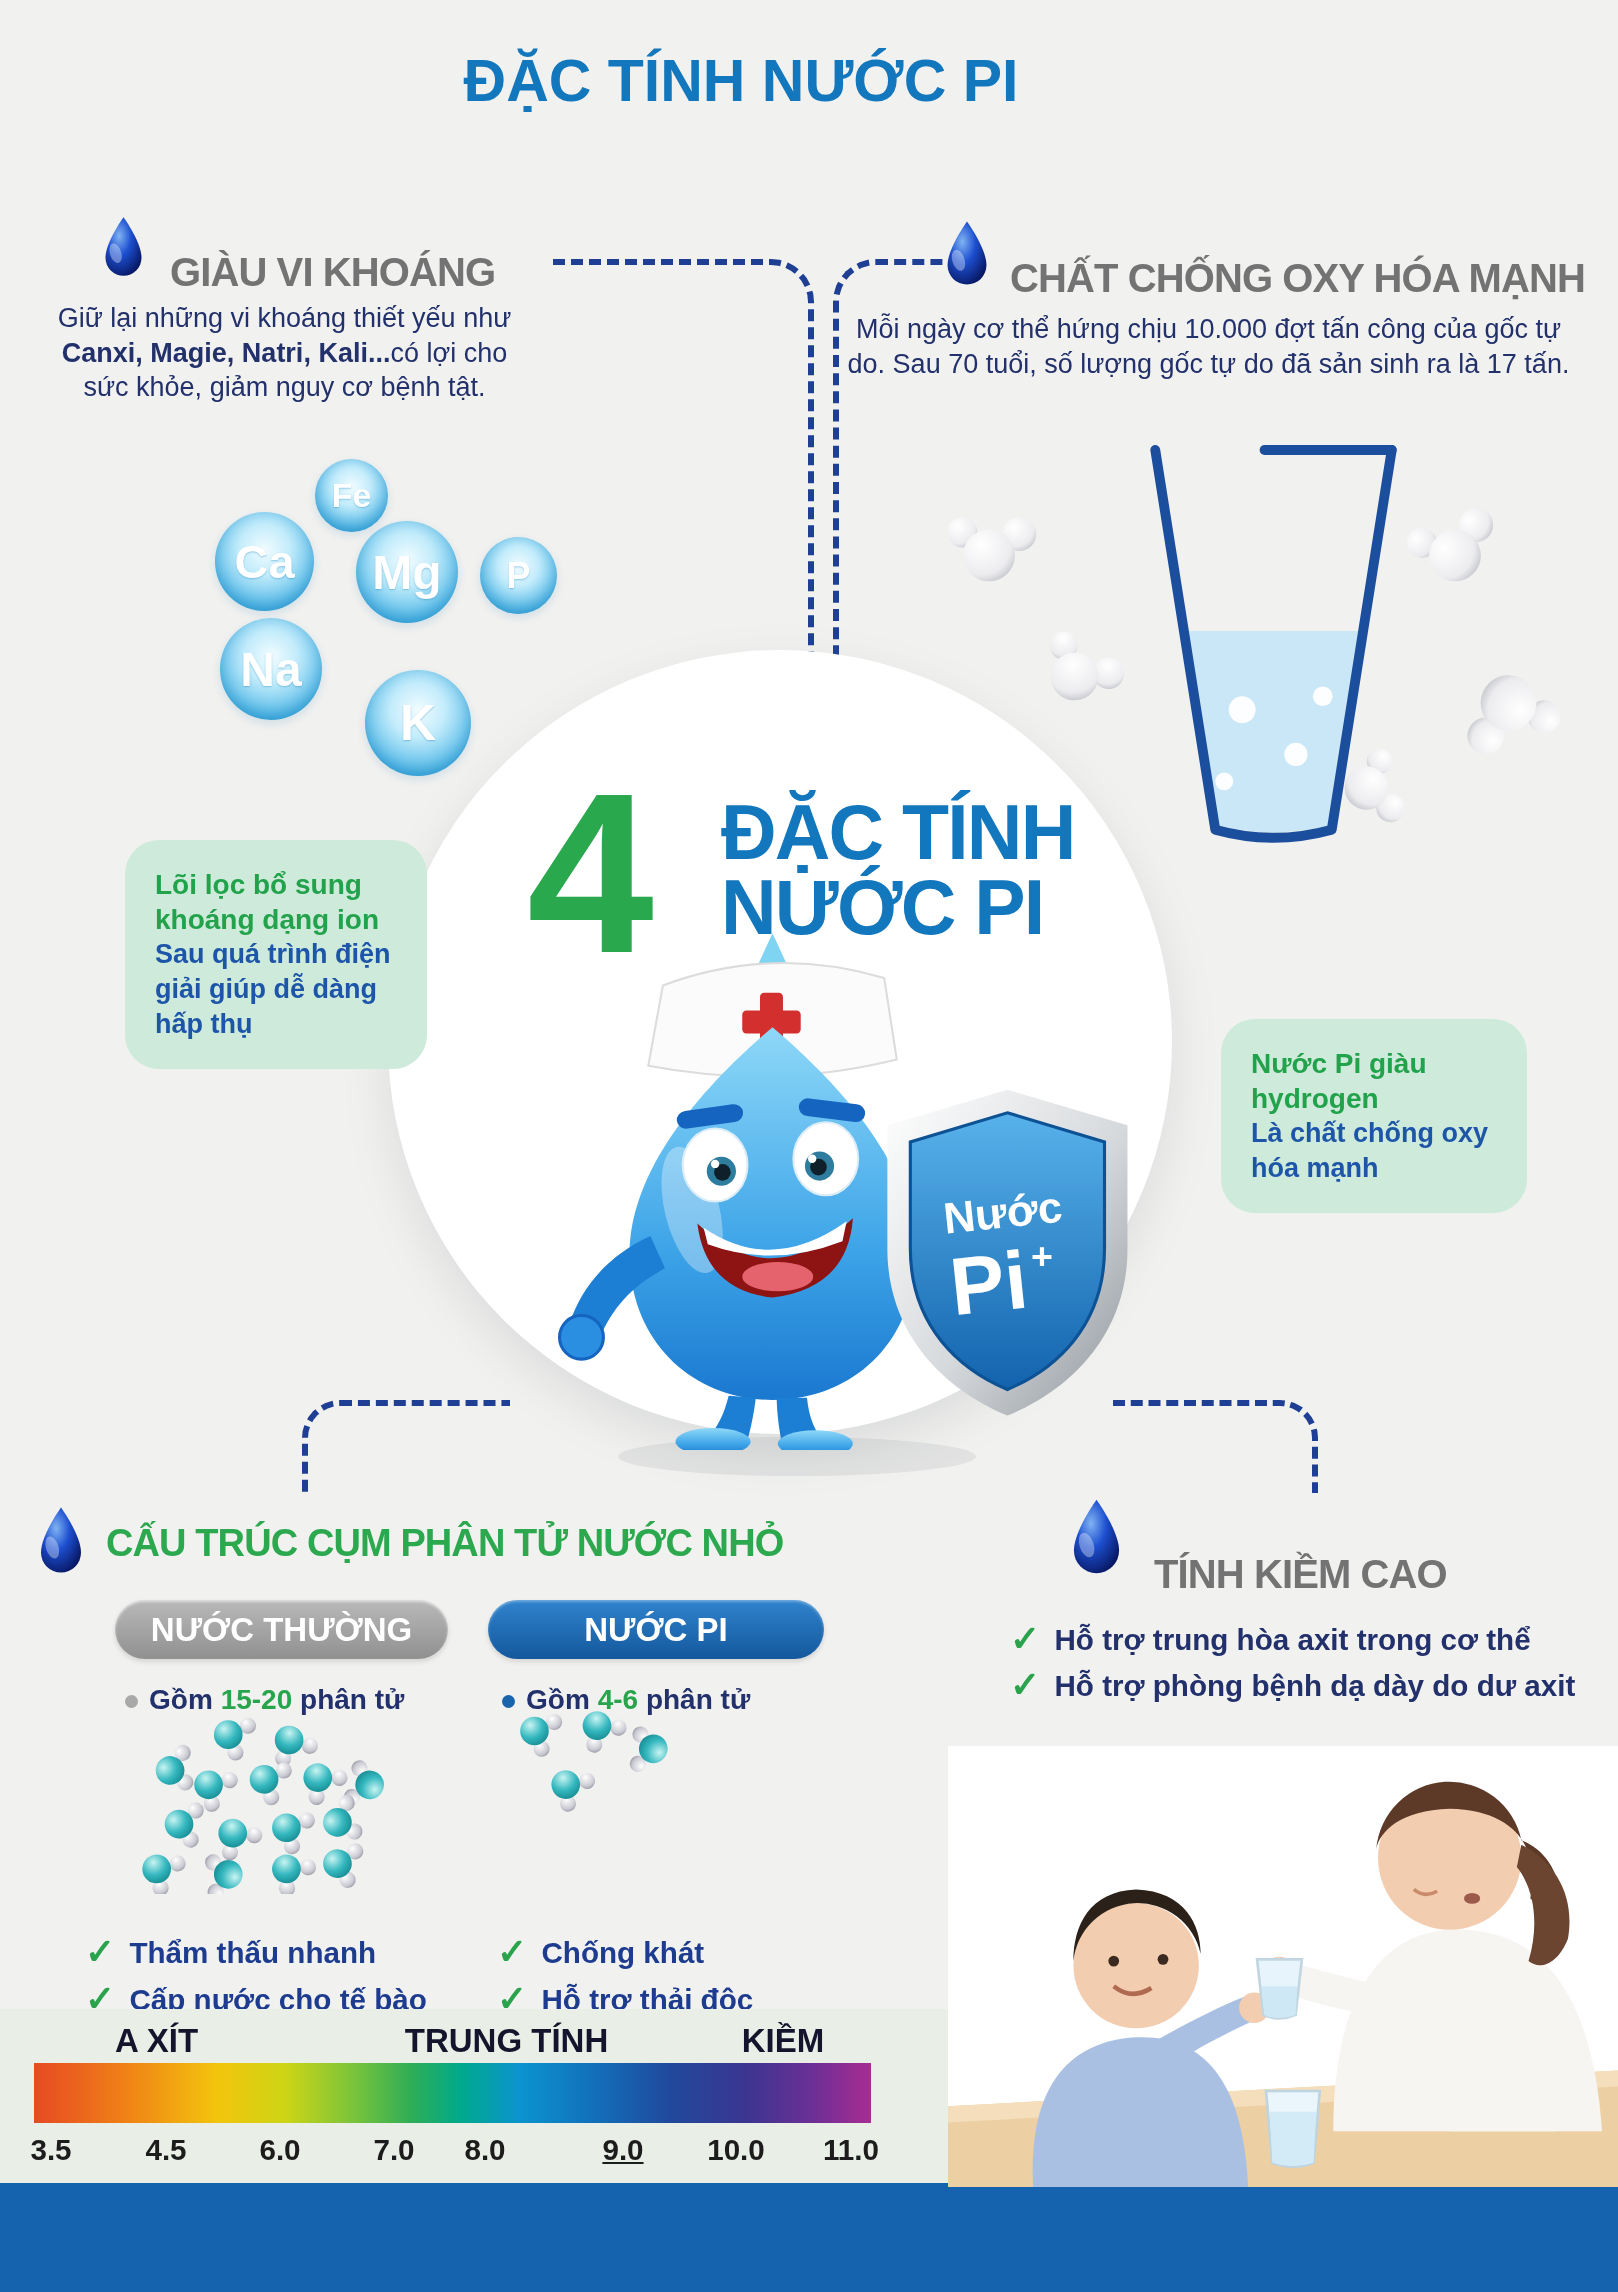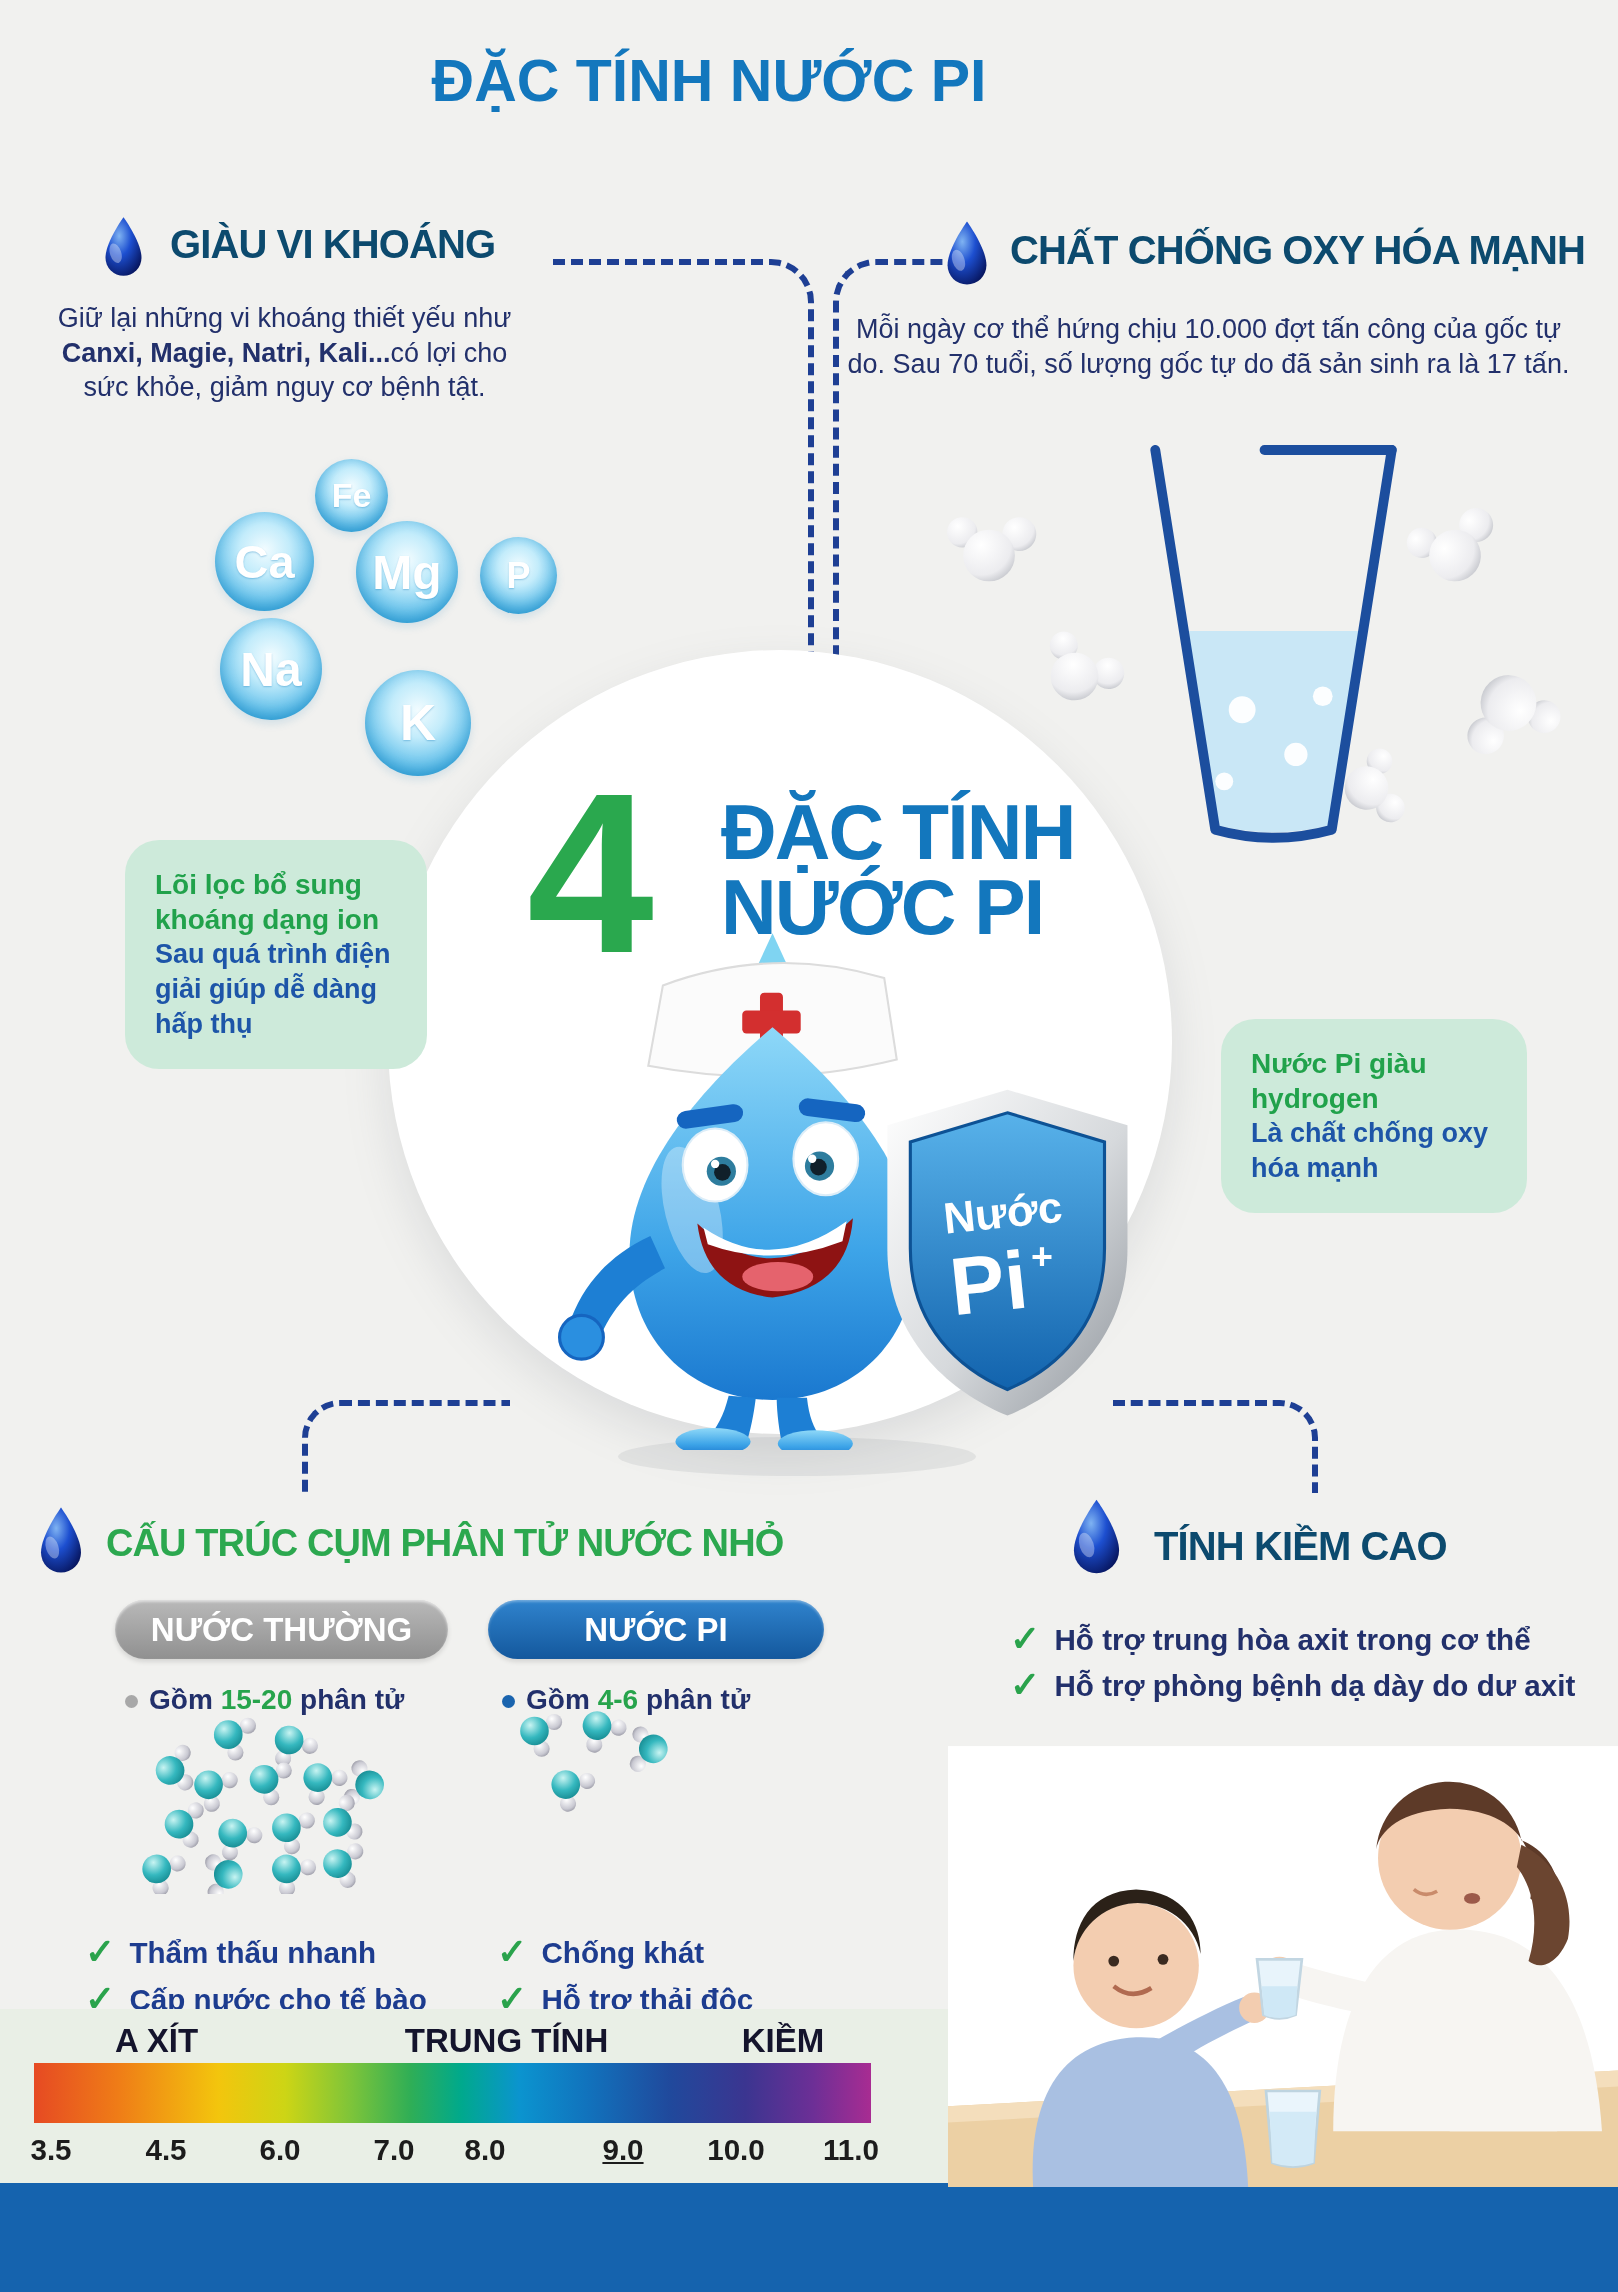--- a/index.html
+++ b/index.html
@@ -4,21 +4,21 @@
 <style>
   html,body{margin:0;padding:0;background:#d8d8d6;}
   #poster{
     position:relative;width:1618px;height:2293px;background:#f1f1ef;
     font-family:"Liberation Sans",sans-serif;overflow:hidden;margin:0 auto;
   }
   .abs{position:absolute;}
   .center-text{text-align:center;}
   
   .main-title{font-size:59px;font-weight:800;color:#1377bd;letter-spacing:0px;white-space:nowrap;}
-  .h-green{font-size:40px;font-weight:800;color:#0c4a6e;letter-spacing:-0.9px;white-space:nowrap;}
+  .h-green{font-size:40px;font-weight:800;color:#737373;letter-spacing:-0.9px;white-space:nowrap;margin-top:28px;}
   .h-green-sm{font-size:38px;font-weight:800;color:#2ca84f;letter-spacing:-0.9px;white-space:nowrap;}
   .body-text{font-size:27px;color:#22306b;line-height:1.28;font-weight:500;}
   .body-text b{font-weight:800;}
   
   .drop-svg{display:block;}
   
   .bubble{
     border-radius:50%;color:#fff;font-weight:800;display:flex;align-items:center;justify-content:center;
     background:radial-gradient(circle at 50% 38%, #f2fcff 0%, #c3ecfb 32%, #47b4e6 78%, #2196cd 100%);
     box-shadow:inset 0 -5.4px 12.5px rgba(12,110,170,.35), 0 3.6px 9px rgba(30,120,180,.15);
@@ -107,21 +107,21 @@
       <g id="wmol">
         <line x1="0" y1="0" x2="32" y2="-22" stroke="#d3d4d8" stroke-width="7"></line>
         <line x1="0" y1="0" x2="-28" y2="-24" stroke="#d3d4d8" stroke-width="7"></line>
         <circle cx="34" cy="-24" r="19" fill="url(#gWhite)"></circle>
         <circle cx="-30" cy="-26" r="17" fill="url(#gWhite)"></circle>
         <circle cx="0" cy="0" r="29" fill="url(#gWhite)"></circle>
       </g>
     </defs>
   </svg>
 
-  <div class="abs main-title" style="left:0;top:47px;width:1418px;text-align:center;">ĐẶC TÍNH NƯỚC PI</div>
+  <div class="abs main-title" style="left:0;top:47px;width:1418px;text-align:center;padding-left:32px;">ĐẶC TÍNH NƯỚC PI</div>
 
   <div class="abs dash" style="left:553px;top:259px;width:255px;height:405px;border-top-width:6.3px;border-right-width:6.3px;border-top-right-radius:43px;"></div>
   <div class="abs dash" style="left:833px;top:259px;width:106px;height:405px;border-top-width:6.3px;border-left-width:6.3px;border-top-left-radius:43px;"></div>
 
   <div class="abs dash" style="left:302px;top:1400px;width:202px;height:87px;border-top-width:6.3px;border-left-width:6.3px;border-top-left-radius:38px;"></div>
   <div class="abs dash" style="left:1113px;top:1400px;width:199px;height:87px;border-top-width:6.3px;border-right-width:6.3px;border-top-right-radius:38px;"></div>
 
   <svg class="abs drop-svg" style="left:100px;top:215px;" width="47" height="63" viewBox="0 0 40 56">
     <path d="M20 2 C20 2 4 24 4 38 a16 16 0 0 0 32 0 C36 24 20 2 20 2 Z" fill="url(#gDrop)"></path>
     <ellipse cx="13" cy="34" rx="5" ry="9" fill="rgba(255,255,255,.35)" transform="rotate(-18 13 34)"></ellipse>

